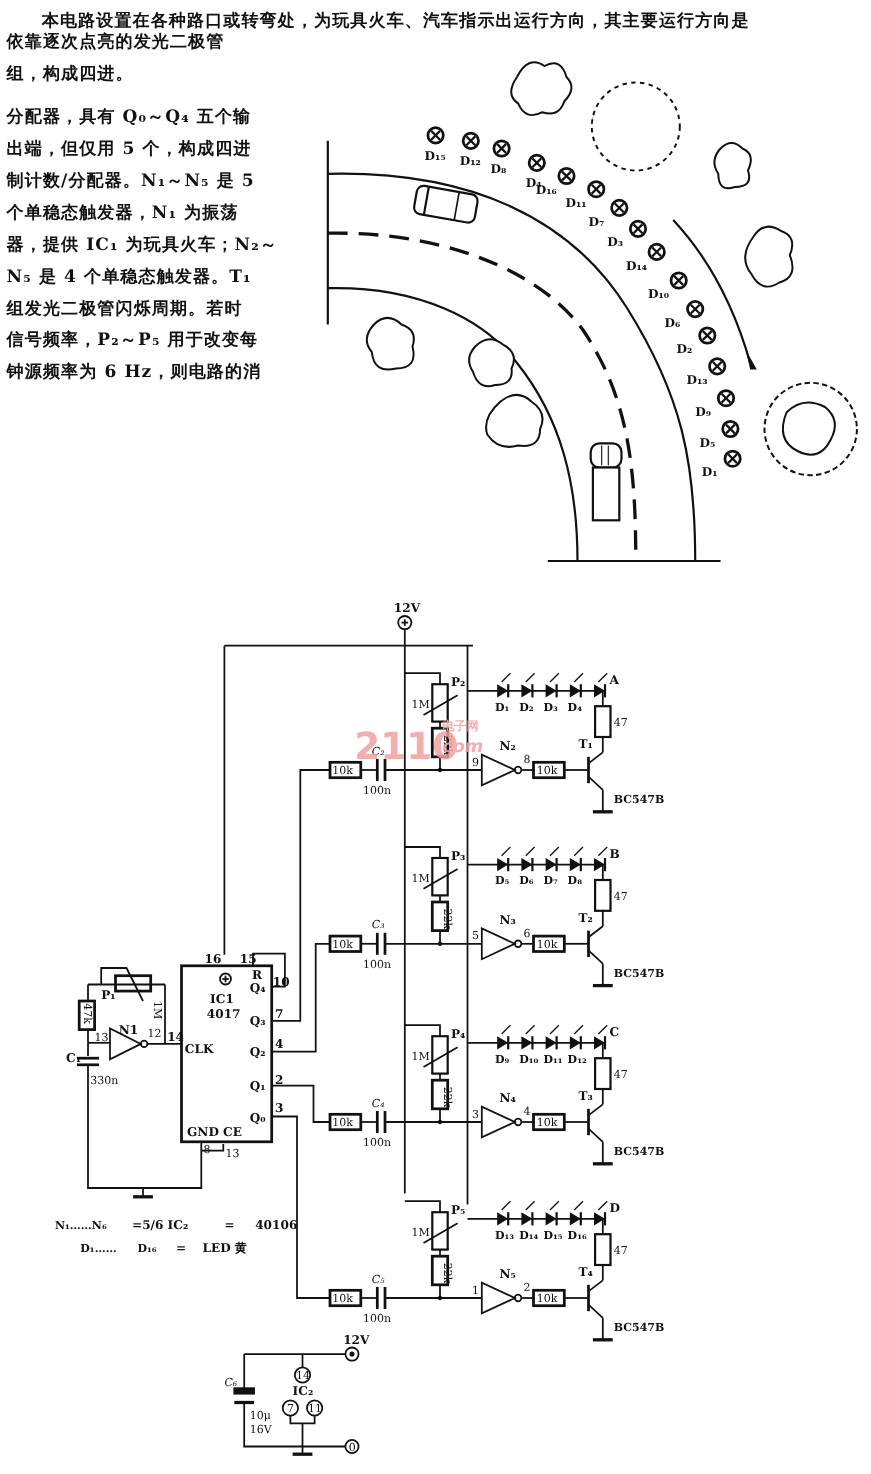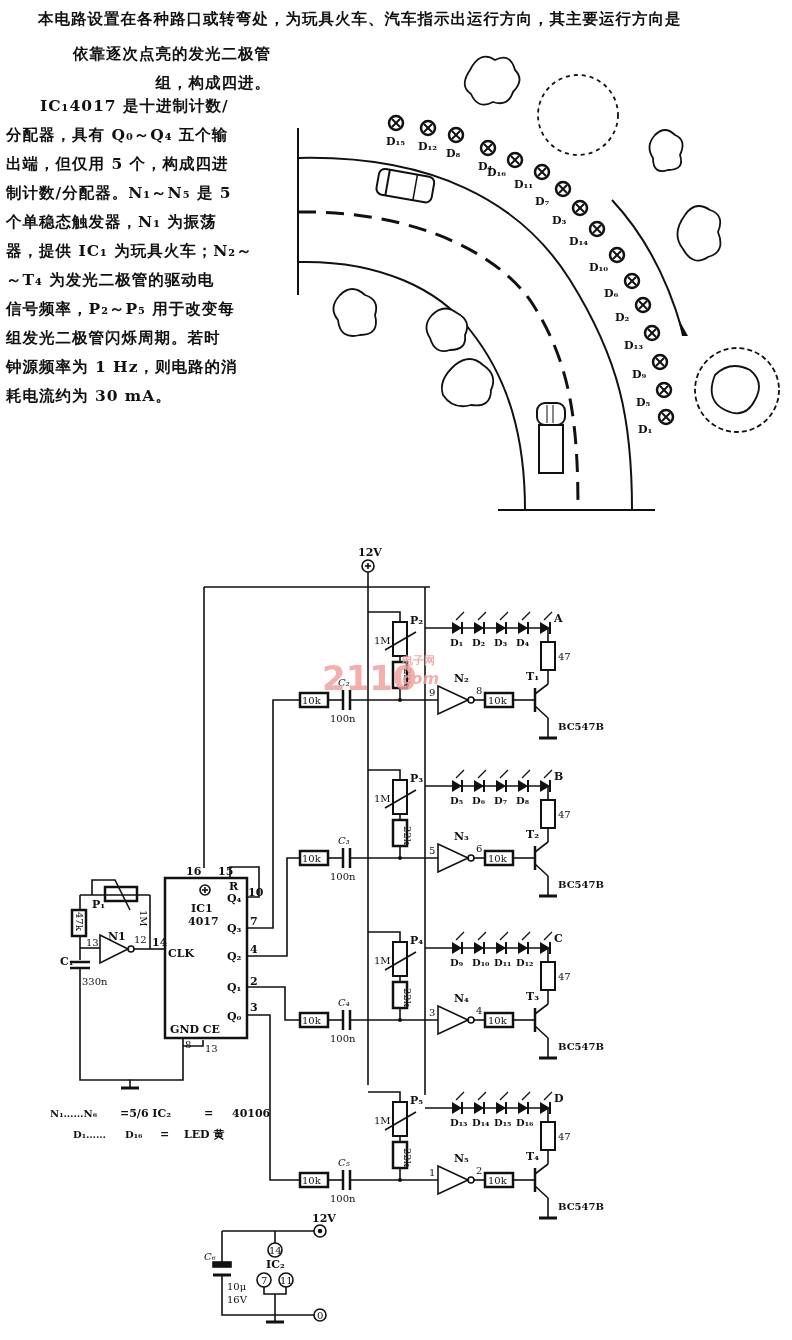--- a/index.html
+++ b/index.html
@@ -1,47 +1,45 @@
 <!DOCTYPE html>
 <html><head>
 <meta charset="utf-8">
 <style>
   html,body{margin:0;padding:0;background:#fff;}
   body{width:792px;height:1340px;position:relative;overflow:hidden;font-family:"DejaVu Serif",serif;color:#111;}
   .para{position:absolute;font-family:"DejaVu Serif",serif;font-size:15.5px;line-height:29px;font-weight:bold;letter-spacing:1px;color:#111;}
   #p1a{left:38px;top:4px;width:760px;white-space:nowrap;}
-  #p1b{left:6px;top:39px;width:265px;text-align:right;}
+  #p1b{left:6px;top:23px;width:265px;}
   #p2{left:6px;top:91px;width:265px;}
   #p2 .ln{display:block;white-space:nowrap;}
   svg{position:absolute;left:0;top:0;}
   svg text{font-family:"DejaVu Serif",serif;fill:#111;}
   .lbl{font-size:11px;font-weight:bold;}
   .sm{font-size:10px;}
   .wm{font-family:"DejaVu Sans",sans-serif;font-weight:bold;}
 </style>
 </head>
 <body>
 
 <div class="para" id="p1a">本电路设置在各种路口或转弯处，为玩具火车、汽车指示出运行方向，其主要运行方向是</div>
 <div class="para" id="p1b">
   <span style="display:block">依靠逐次点亮的发光二极管</span>
   <span style="display:block">组，构成四进。</span>
 </div>
 <div class="para" id="p2">
-  <span class="ln" style="padding-left:34px">IC₁4017 是十进制计数/</span>
   <span class="ln">分配器，具有 Q₀～Q₄ 五个输</span>
   <span class="ln">出端，但仅用 5 个，构成四进</span>
   <span class="ln">制计数/分配器。N₁～N₅ 是 5</span>
   <span class="ln">个单稳态触发器，N₁ 为振荡</span>
   <span class="ln">器，提供 IC₁ 为玩具火车；N₂～</span>
-  <span class="ln">～T₄ 为发光二极管的驱动电</span>
+  <span class="ln">N₅ 是 4 个单稳态触发器。T₁</span>
+  <span class="ln">组发光二极管闪烁周期。若时</span>
   <span class="ln">信号频率，P₂～P₅ 用于改变每</span>
-  <span class="ln">组发光二极管闪烁周期。若时</span>
-  <span class="ln">钟源频率为 1 Hz，则电路的消</span>
-  <span class="ln">耗电流约为 30 mA。</span>
+  <span class="ln">钟源频率为 6 Hz，则电路的消</span>
 </div>
 
 <svg width="792" height="520" style="top:0">
   <g stroke="#111" fill="none" stroke-width="2">
 
     <line x1="298" y1="128" x2="298" y2="295"></line>
 
     <path d="M298,158 C430,155 520,200 570,280 C620,360 632,420 632,510"></path>
 
     <path d="M298,262 C380,260 440,290 470,330 C510,380 525,440 525,510"></path>

